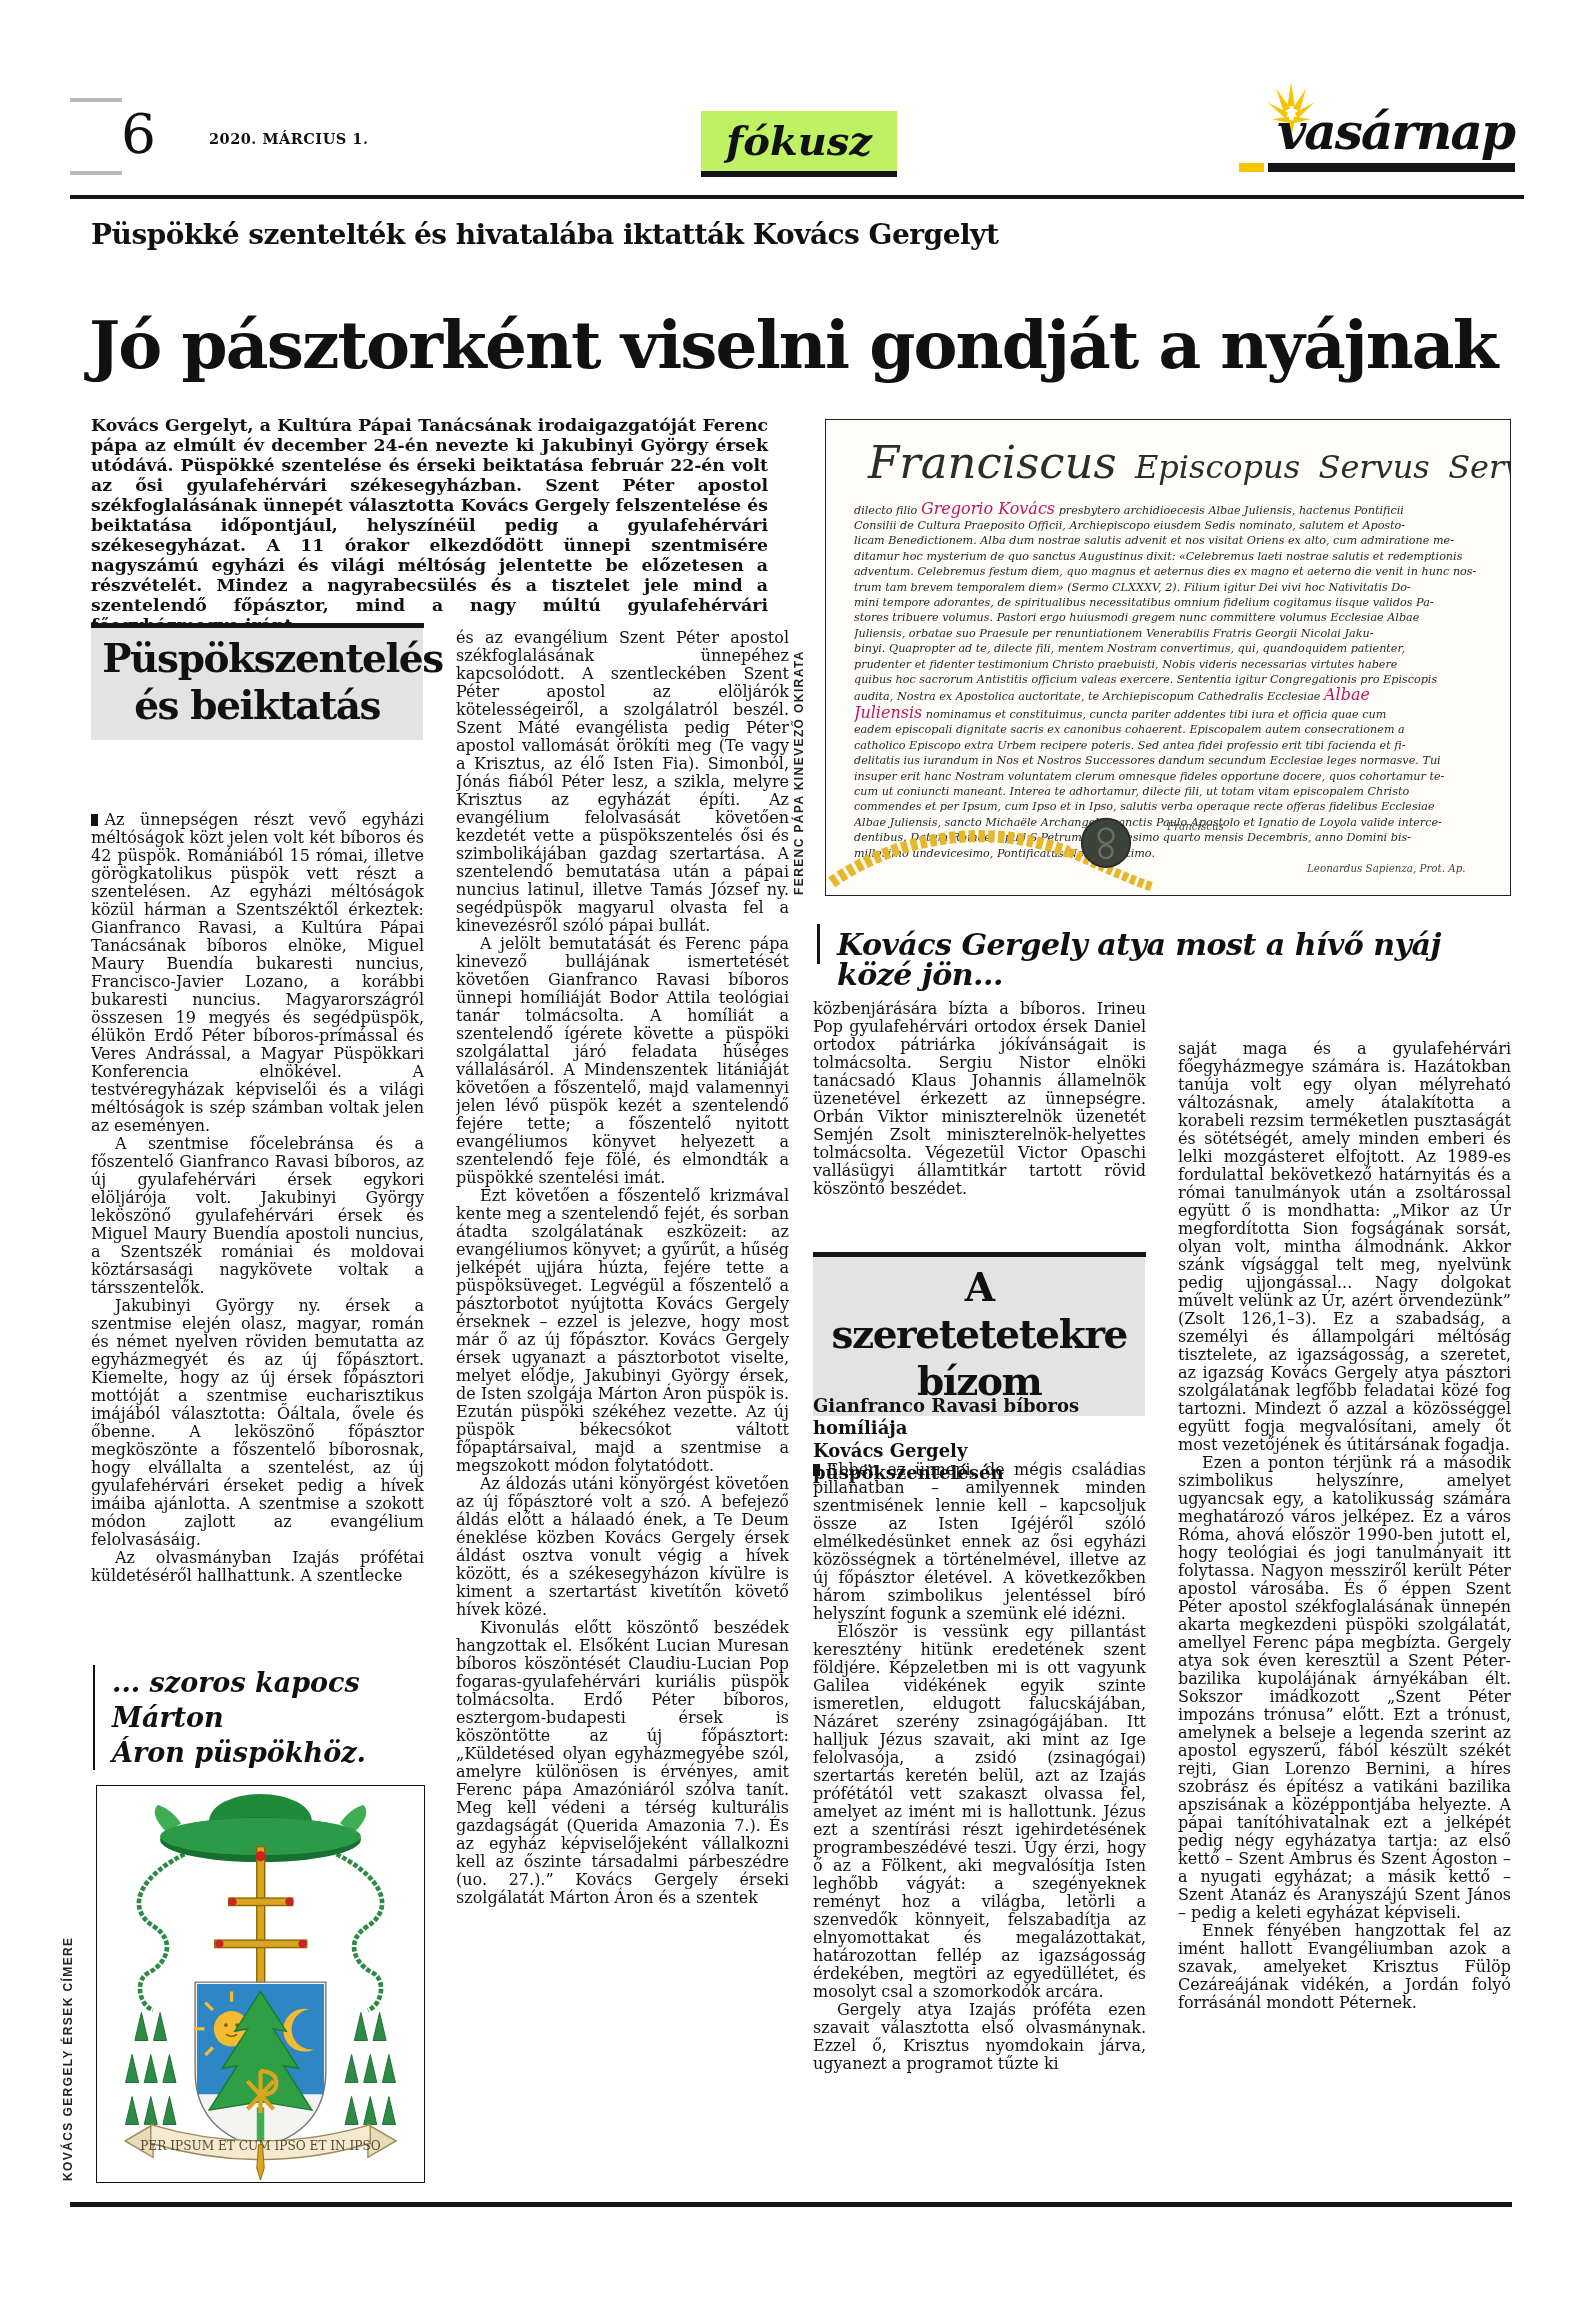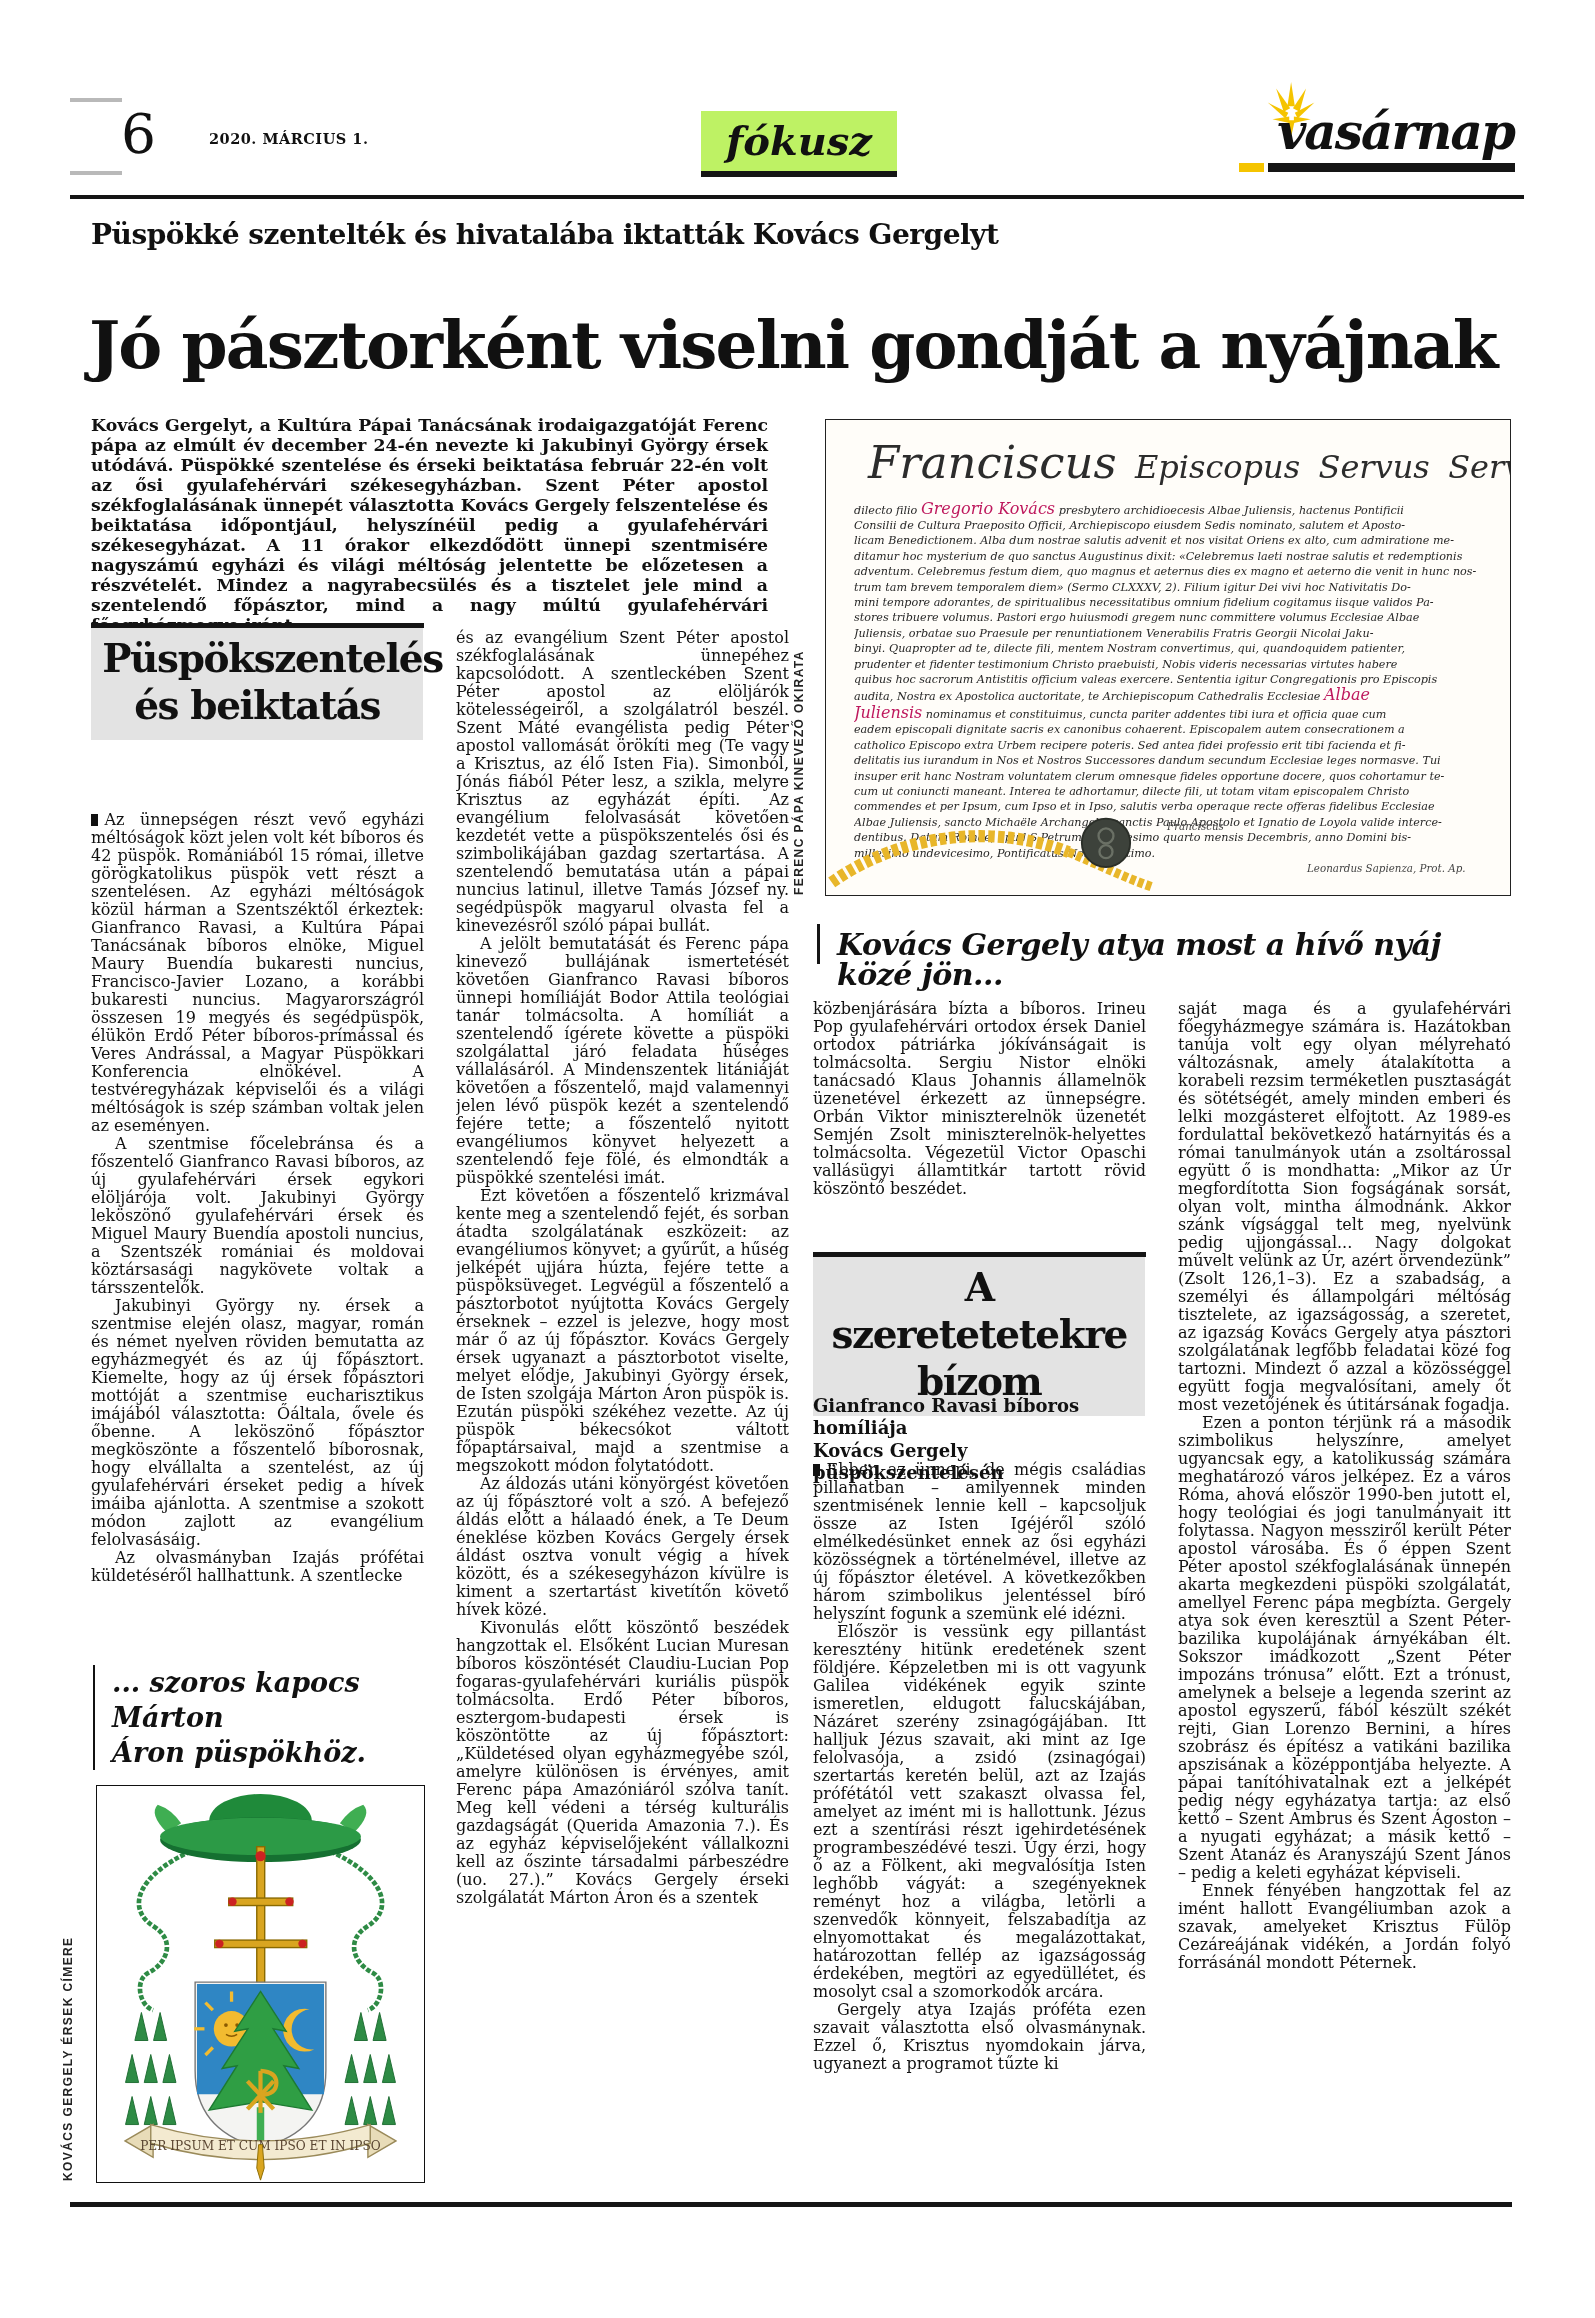--- a/index.html
+++ b/index.html
@@ -274,21 +274,21 @@
   <div class="abs byline" style="left:813px;top:1395px;width:333px;">
     <div>Gianfranco Ravasi bíboros homíliája</div>
     <div>Kovács Gergely püspökszentelésén</div>
   </div>
   <div class="abs col" style="left:813px;top:1461px;height:652px;">
     <p class="para first">Ebben az ünnepi, de mégis családias pillanatban – amilyennek minden szentmisének lennie kell – kapcsoljuk össze az Isten Igéjéről szóló elmélkedésünket ennek az ősi egyházi közösségnek a történelmével, illetve az új főpásztor életével. A következőkben három szimbolikus jelentéssel bíró helyszínt fogunk a szemünk elé idézni.</p>
     <p class="para">Először is vessünk egy pillantást keresztény hitünk eredetének szent földjére. Képzeletben mi is ott vagyunk Galilea vidékének egyik szinte ismeretlen, eldugott falucskájában, Názáret szerény zsinagógájában. Itt halljuk Jézus szavait, aki mint az Ige felolvasója, a zsidó (zsinagógai) szertartás keretén belül, azt az Izajás prófétától vett szakaszt olvassa fel, amelyet az imént mi is hallottunk. Jézus ezt a szentírási részt igehirdetésének programbeszédévé teszi. Úgy érzi, hogy ő az a Fölkent, aki megvalósítja Isten leghőbb vágyát: a szegényeknek reményt hoz a világba, letörli a szenvedők könnyeit, felszabadítja az elnyomottakat és megalázottakat, határozottan fellép az igazságosság érdekében, megtöri az egyedüllétet, és mosolyt csal a szomorkodók arcára.</p>
     <p class="para">Gergely atya Izajás próféta ezen szavait választotta első olvasmánynak. Ezzel ő, Krisztus nyomdokain járva, ugyanezt a programot tűzte ki</p>
   </div>
 
-  <div class="abs col" style="left:1178px;top:1000px;height:1178px;">
+  <div class="abs col" style="left:1178px;top:1040px;height:1178px;">
     <p class="para" style="text-indent:0;">saját maga és a gyulafehérvári főegyházmegye számára is. Hazátokban tanúja volt egy olyan mélyreható változásnak, amely átalakította a korabeli rezsim terméketlen pusztaságát és sötétségét, amely minden emberi és lelki mozgásteret elfojtott. Az 1989-es fordulattal bekövetkező határnyitás és a római tanulmányok után a zsoltárossal együtt ő is mondhatta: „Mikor az Úr megfordította Sion fogságának sorsát, olyan volt, mintha álmodnánk. Akkor szánk vígsággal telt meg, nyelvünk pedig ujjongással... Nagy dolgokat művelt velünk az Úr, azért örvendezünk” (Zsolt 126,1–3). Ez a szabadság, a személyi és állampolgári méltóság tisztelete, az igazságosság, a szeretet, az igazság Kovács Gergely atya pásztori szolgálatának legfőbb feladatai közé fog tartozni. Mindezt ő azzal a közösséggel együtt fogja megvalósítani, amely őt most vezetőjének és útitársának fogadja.</p>
     <p class="para">Ezen a ponton térjünk rá a második szimbolikus helyszínre, amelyet ugyancsak egy, a katolikusság számára meghatározó város jelképez. Ez a város Róma, ahová először 1990-ben jutott el, hogy teológiai és jogi tanulmányait itt folytassa. Nagyon messziről került Péter apostol városába. És ő éppen Szent Péter apostol székfoglalásának ünnepén akarta megkezdeni püspöki szolgálatát, amellyel Ferenc pápa megbízta. Gergely atya sok éven keresztül a Szent Péter-bazilika kupolájának árnyékában élt. Sokszor imádkozott „Szent Péter impozáns trónusa” előtt. Ezt a trónust, amelynek a belseje a legenda szerint az apostol egyszerű, fából készült székét rejti, Gian Lorenzo Bernini, a híres szobrász és építész a vatikáni bazilika apszisának a középpontjába helyezte. A pápai tanítóhivatalnak ezt a jelképét pedig négy egyházatya tartja: az első kettő – Szent Ambrus és Szent Ágoston – a nyugati egyházat; a másik kettő – Szent Atanáz és Aranyszájú Szent János – pedig a keleti egyházat képviseli.</p>
     <p class="para">Ennek fényében hangzottak fel az imént hallott Evangéliumban azok a szavak, amelyeket Krisztus Fülöp Cezáreájának vidékén, a Jordán folyó forrásánál mondott Péternek.</p>
   </div>
 
   <div class="abs" id="bottom-rule" style="left:70px;top:2202px;width:1442px;"></div>
 
 </div>
 
 

